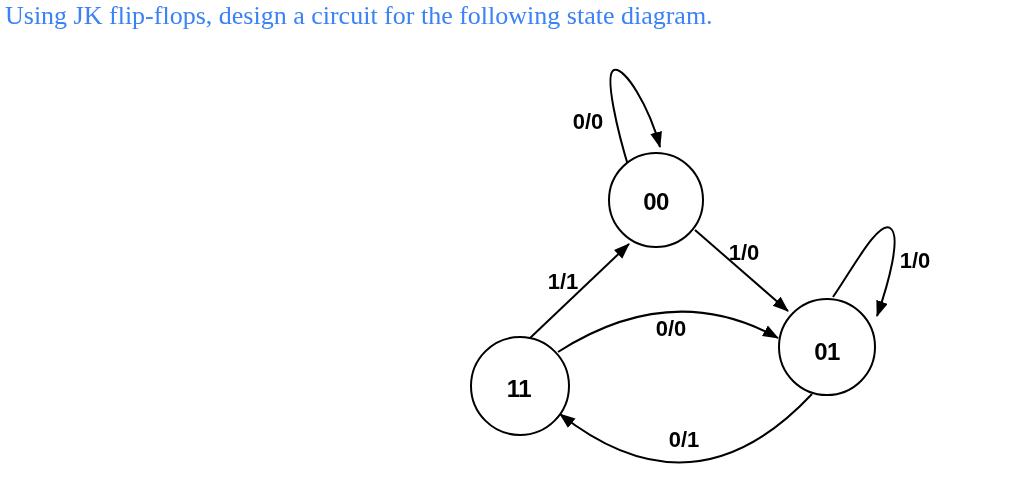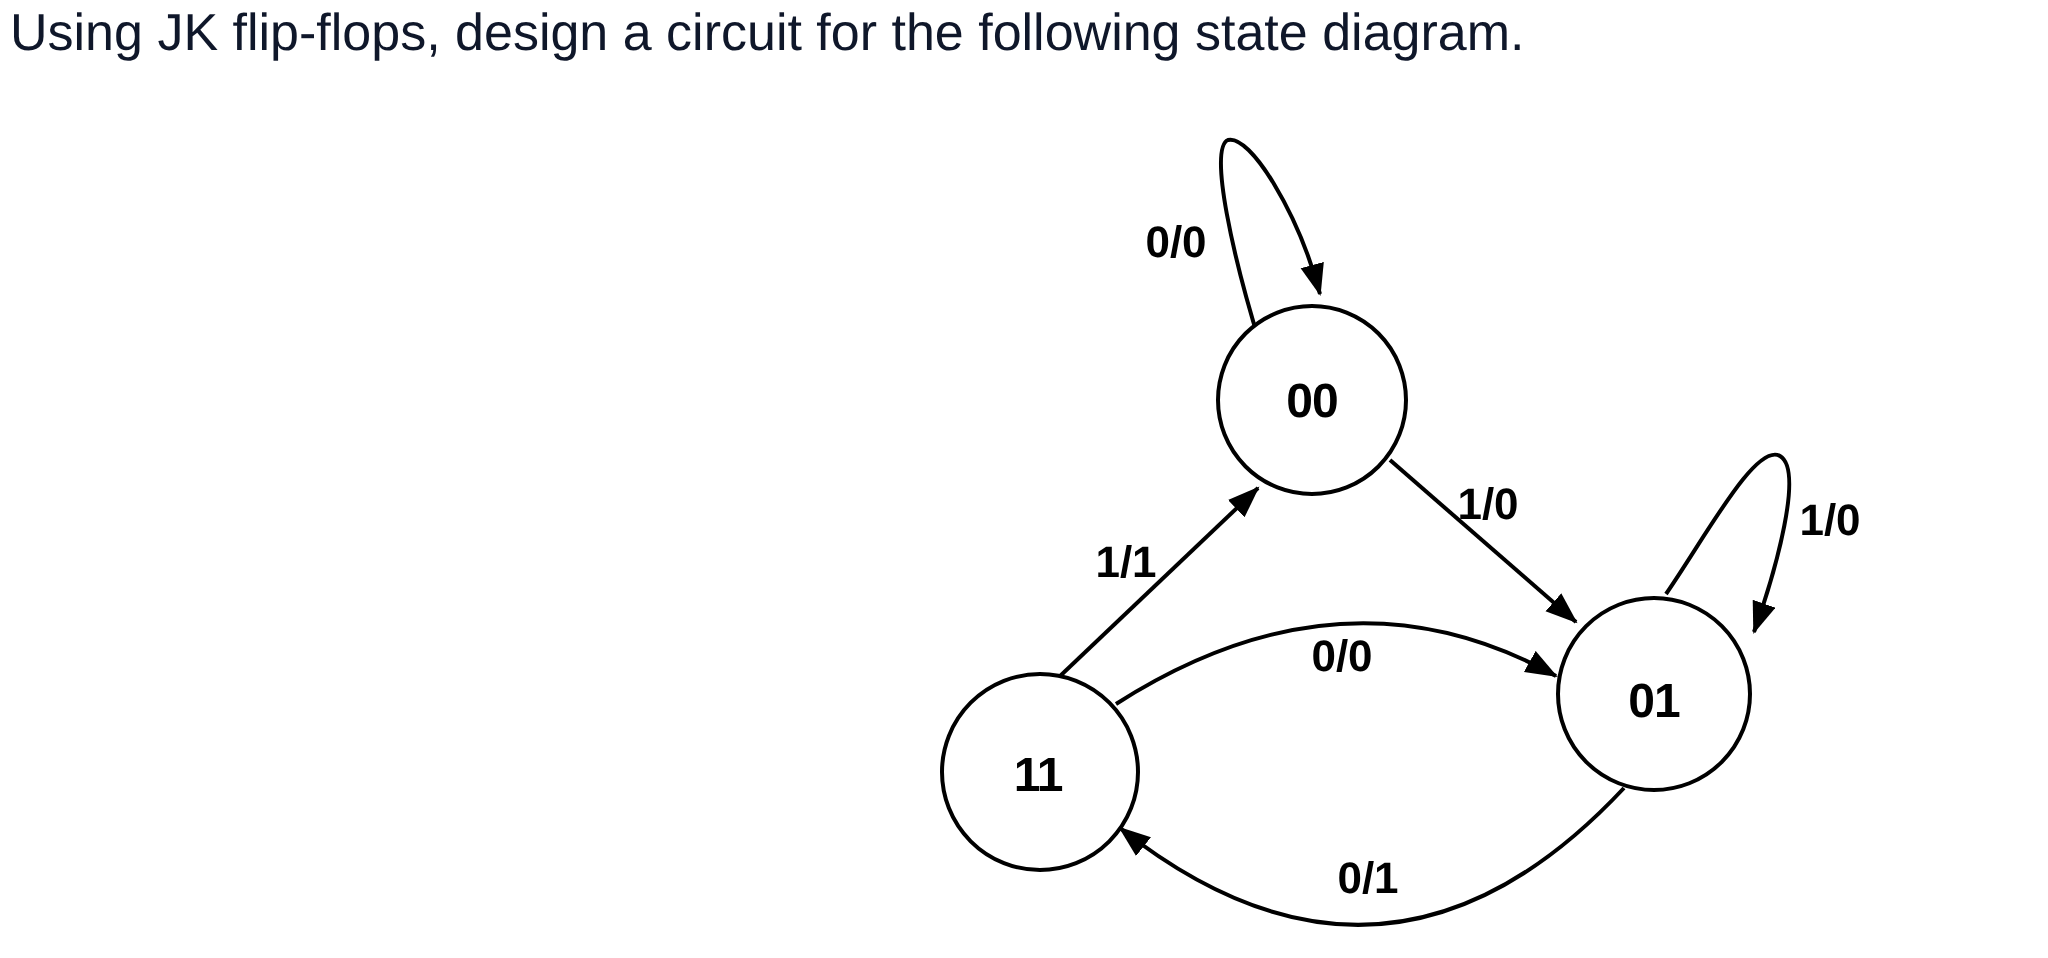--- a/index.html
+++ b/index.html
@@ -12,23 +12,23 @@
     width: 1024px;
     height: 479px;
     background: #ffffff;
     overflow: hidden;
     font-family: "Liberation Sans", sans-serif;
   }
   .problem-title {
     position: absolute;
     left: 5px;
     top: 1px;
-    font-family: Liberation Sans, sans-serif;
+    font-family: Liberation Serif, serif;
     font-size: 26px;
-    color: #0f172a;
+    color: #3b82f6;
     white-space: nowrap;
   }
   .diagram-svg {
     position: absolute;
     left: 0;
     top: 0;
   }
   .state-circle {
     fill: #ffffff;
     stroke: #000000;

